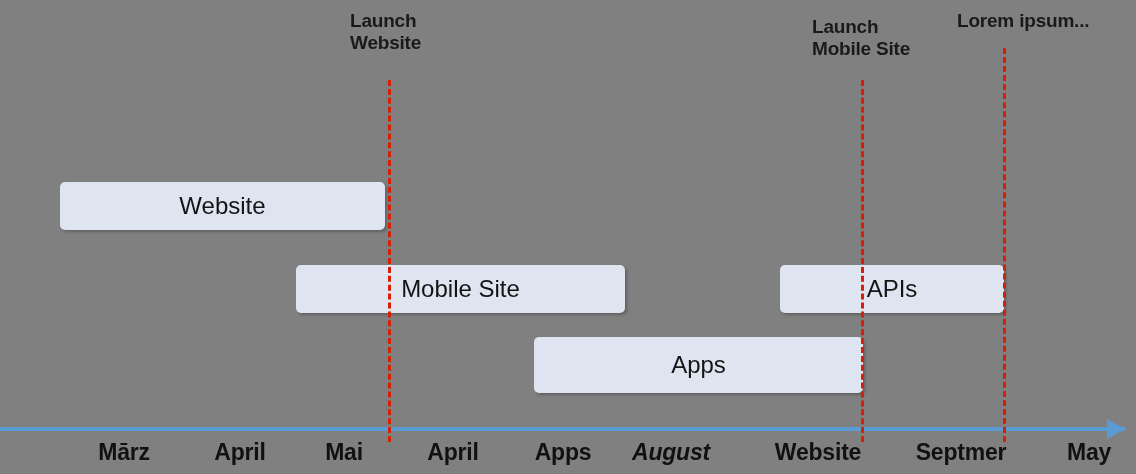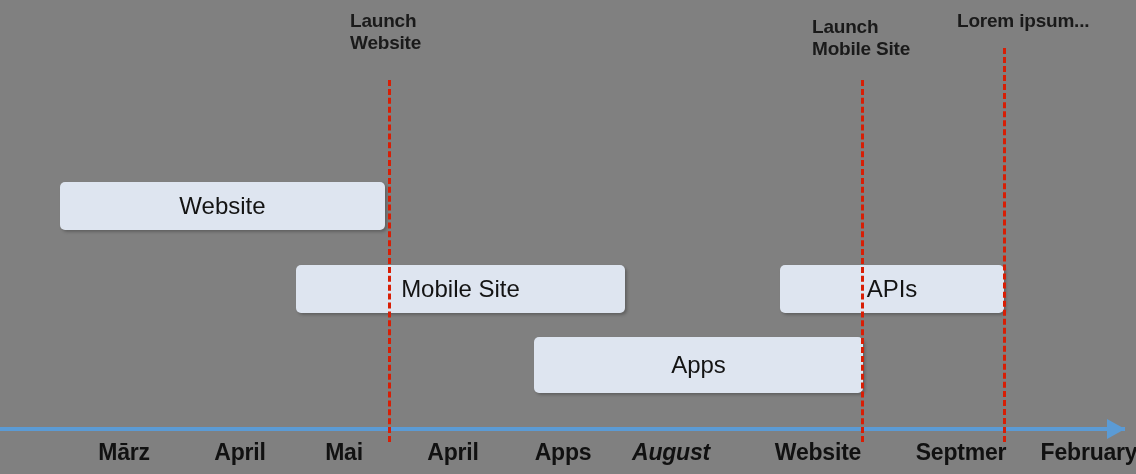--- a/index.html
+++ b/index.html
@@ -119,16 +119,16 @@
     <div class="axis-arrow" style="left:1107px; top:419px;"></div>
 
     <div class="month-label" style="left:104px;  top:439px;">Mārz</div>
     <div class="month-label" style="left:220px;  top:439px;">April</div>
     <div class="month-label" style="left:324px;  top:439px;">Mai</div>
     <div class="month-label" style="left:433px;  top:439px;">April</div>
     <div class="month-label" style="left:543px;  top:439px;">Apps</div>
     <div class="month-label" style="left:651px;  top:439px;font-style:italic;">August</div>
     <div class="month-label" style="left:798px;  top:439px;">Website</div>
     <div class="month-label" style="left:941px;  top:439px;">Septmer</div>
-    <div class="month-label" style="left:1069px; top:439px;">February</div>
+    <div class="month-label" style="left:1069px; top:439px;">May</div>
   </div>
 
 </div>
 
 </body></html>

